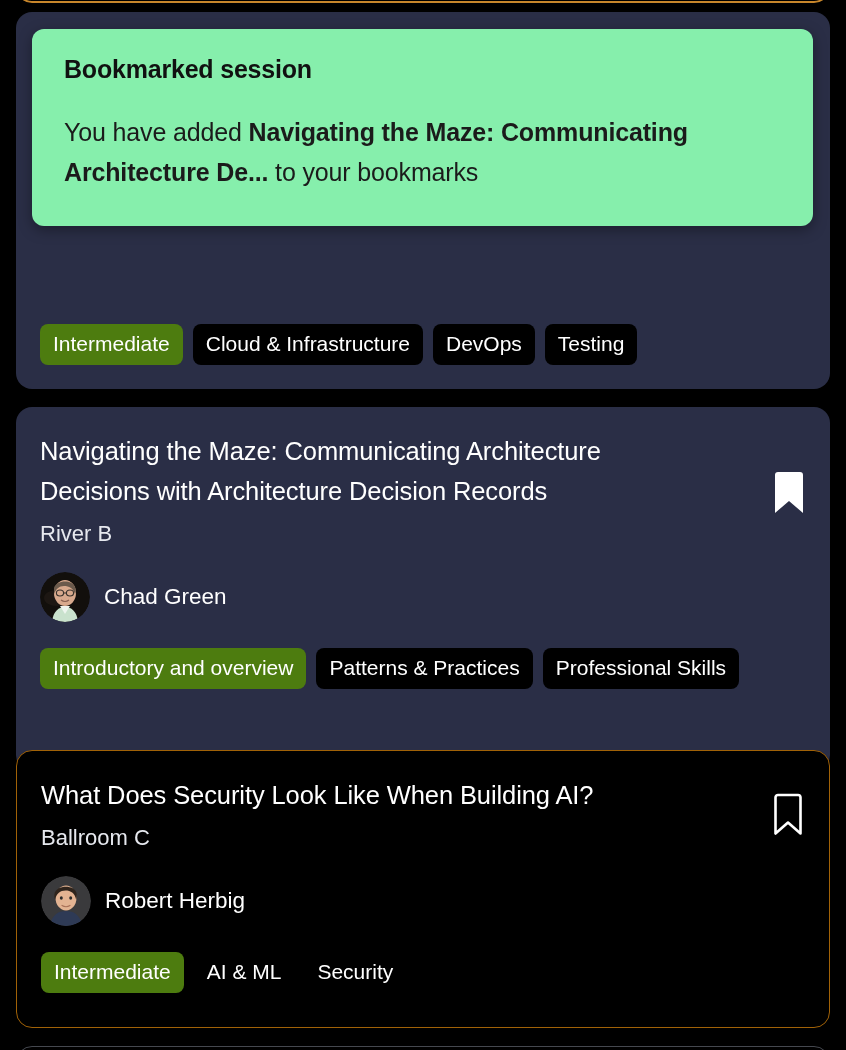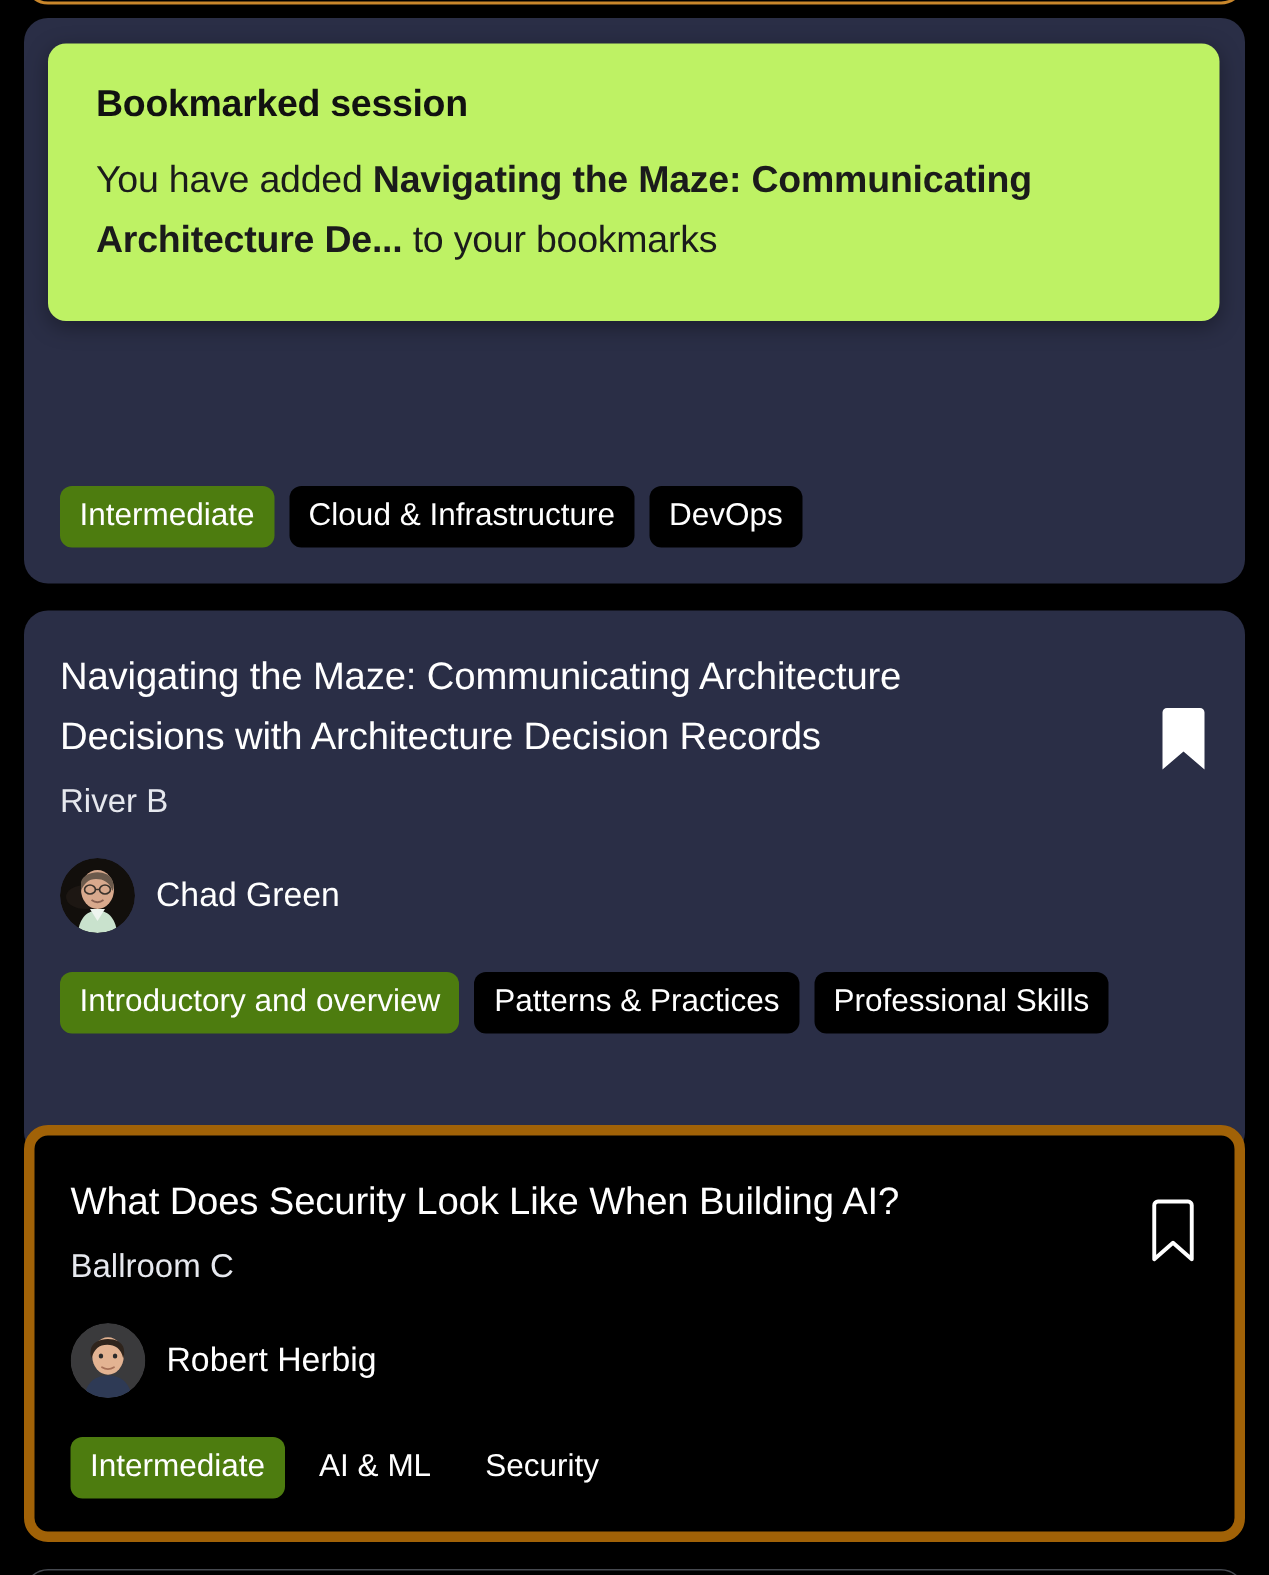--- a/index.html
+++ b/index.html
@@ -34,21 +34,21 @@
     position: absolute;
     left: 16px;
     right: 16px;
     border-radius: 16px;
   }
   .card.navy {
     background: #2a2e46;
   }
   .card.plain {
     background: #000000;
-    border: 7px solid #a16207;
+    border: 1px solid #a16207;
   }
 
   
   #card-bookmarked {
     top: 12px;
     height: 377px;
   }
   
   #card-maze {
     top: 407px;
@@ -143,53 +143,54 @@
     cursor: pointer;
   }
   .bookmark-btn svg { display: block; width: 100%; height: 100%; }
 
   
   .toast {
     position: absolute;
     left: 32px;
     width: 781px;
     top: 29px;
-    background: #bef264;
+    background: #86efac;
     border-radius: 12px;
     padding: 26px 32px 34px;
     box-shadow: 0 4px 14px rgba(0,0,0,0.35);
     z-index: 50;
   }
   .toast-title {
     color: #111111;
     font-size: 25px;
     font-weight: 700;
     letter-spacing: -0.2px;
   }
   .toast-body {
     color: #1b1b1b;
     font-size: 25px;
     font-weight: 400;
     line-height: 1.6;
-    margin-top: 16px;
+    margin-top: 28px;
     letter-spacing: -0.15px;
   }
   .toast-body b { font-weight: 700; }
 </style>
 </head>
 <body>
 
 <div class="clipped-top-card"></div>
 
 <div class="card navy" id="card-bookmarked">
   <div class="card-inner">
     <div class="tags" style="position:absolute; left:24px; bottom:24px; margin-top:0;">
       <span class="tag level">Intermediate</span>
       <span class="tag topic">Cloud &amp; Infrastructure</span>
       <span class="tag topic">DevOps</span>
+      <span class="tag topic">Testing</span>
     </div>
   </div>
 </div>
 
 <div class="toast">
   <div class="toast-title">Bookmarked session</div>
   <div class="toast-body"><span>You have added </span><b>Navigating the Maze: Communicating Architecture De...</b><span> to your bookmarks</span></div>
 </div>
 
 <div class="card navy" id="card-maze">

